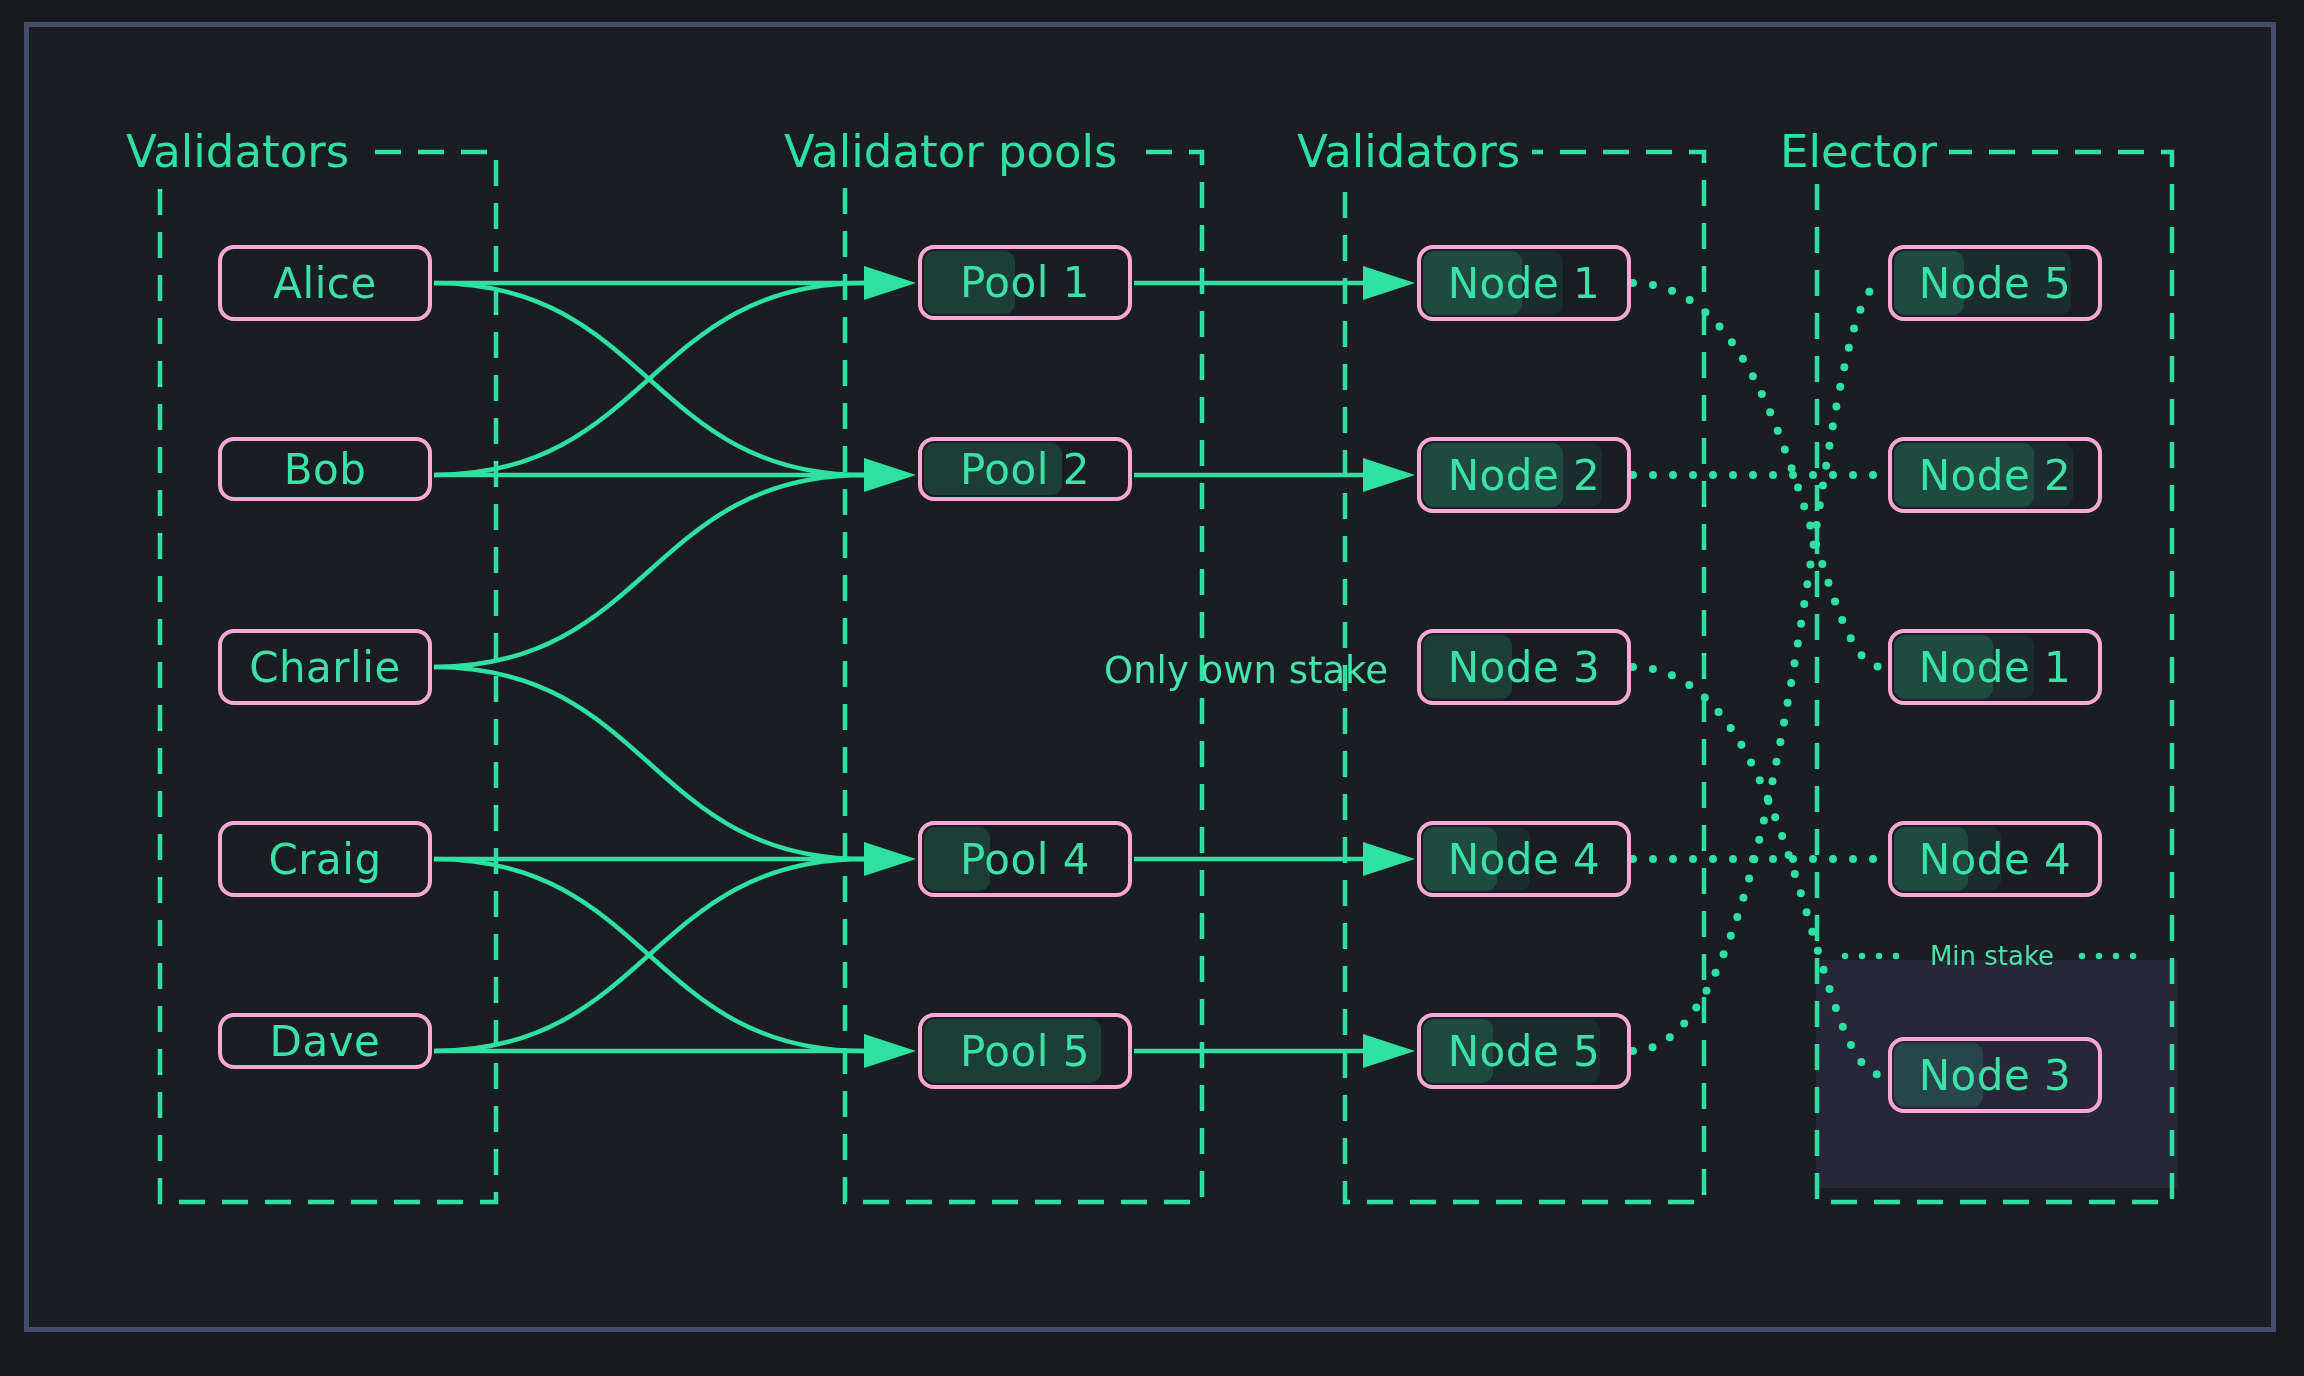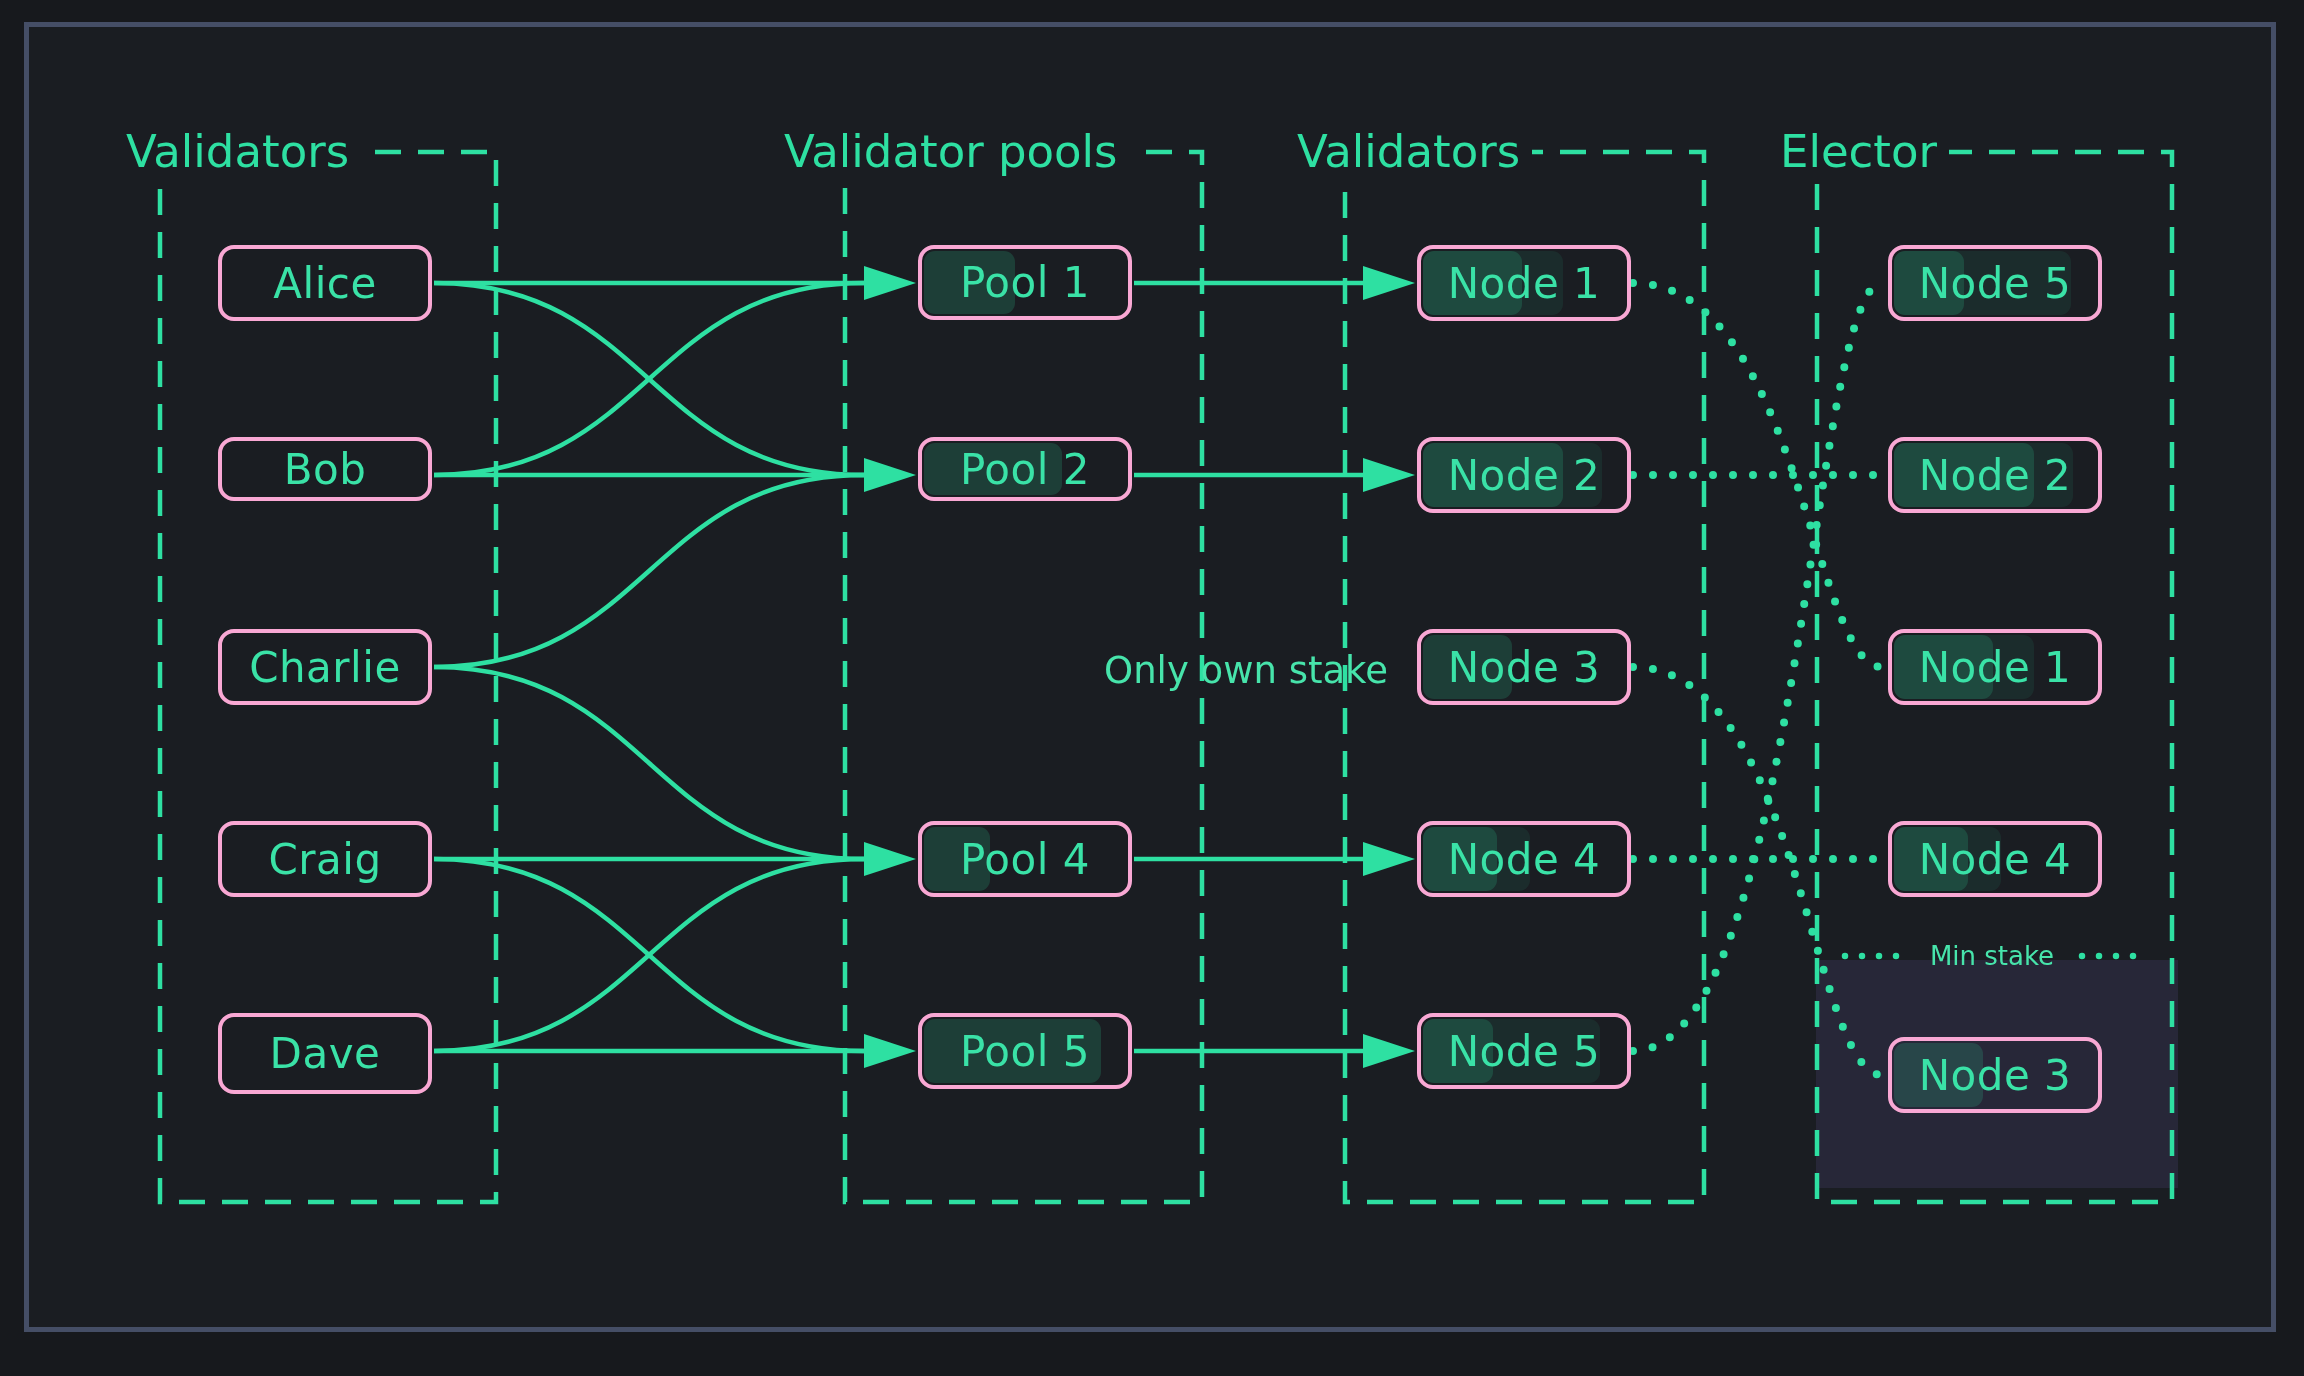--- a/index.html
+++ b/index.html
@@ -80,21 +80,21 @@
       </div>
       <div class="node-box" style="left: 218px; top: 437px; width: 214px; height: 64px;">
         <span class="node-label">Bob</span>
       </div>
       <div class="node-box" style="left: 218px; top: 629px; width: 214px; height: 76px;">
         <span class="node-label">Charlie</span>
       </div>
       <div class="node-box" style="left: 218px; top: 821px; width: 214px; height: 76px;">
         <span class="node-label">Craig</span>
       </div>
-      <div class="node-box" style="left: 218px; top: 1013px; width: 214px; height: 81px;">
+      <div class="node-box" style="left: 218px; top: 1013px; width: 214px; height: 56px;">
         <span class="node-label">Dave</span>
       </div>
       <div class="node-box" style="left: 918px; top: 245px; width: 214px; height: 75px;">
         <div class="fill-layer fill-strong" style="width: 91px;"></div>
         <span class="node-label">Pool 1</span>
       </div>
       <div class="node-box" style="left: 918px; top: 437px; width: 214px; height: 64px;">
         <div class="fill-layer fill-strong" style="width: 138px;"></div>
         <span class="node-label">Pool 2</span>
       </div>

